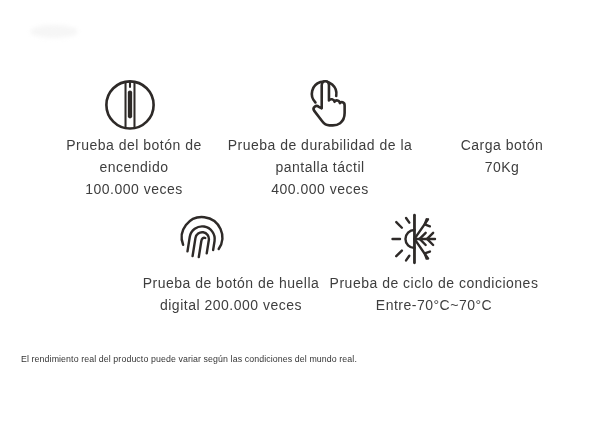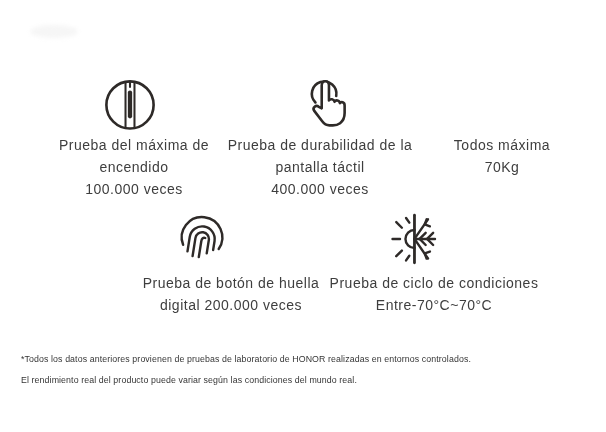--- a/index.html
+++ b/index.html
@@ -38,21 +38,21 @@
   <div class="icon" style="left:102px;top:76px;">
     <svg width="56" height="56" viewBox="0 0 60 60">
       <circle class="stroke" cx="30" cy="31" r="25.3" stroke-width="2.8"></circle>
       <path class="stroke" d="M25.2,6.6 V55.6" stroke-width="2.2"></path>
       <path class="stroke" d="M34.8,6.6 V55.6" stroke-width="2.2"></path>
       <path class="stroke" d="M30,7 V11.8" stroke-width="2.2"></path>
       <rect class="fillc" x="27.7" y="15.5" width="4.6" height="30" rx="2.3"></rect>
     </svg>
   </div>
   <div class="label" style="left:134px;top:134px;">
-    <div>Prueba del máxima de</div>
+    <div>Prueba del botón de</div>
     <div>encendido</div>
     <div>100.000 veces</div>
   </div>
 
   <div class="icon" style="left:299px;top:73px;">
     <svg width="58" height="58" viewBox="0 0 60 60">
       <path class="stroke" d="M17,30.5 A12.7,12.7 0 1 1 38.5,23.7" stroke-width="2.7"></path>
       <path class="handfill" stroke-width="2.7" d="
         M23.5,36.5 L23.5,13
         Q23.5,8.5 27.2,8.5 Q31,8.5 31,13
@@ -68,21 +68,21 @@
         Q14,36.6 16.2,34.8 Q18.2,33.2 20.5,35 Z"></path>
     </svg>
   </div>
   <div class="label" style="left:320px;top:134px;">
     <div>Prueba de durabilidad de la</div>
     <div>pantalla táctil</div>
     <div>400.000 veces</div>
   </div>
 
   <div class="label" style="left:502px;top:134px;">
-    <div>Todos máxima</div>
+    <div>Carga botón</div>
     <div>70Kg</div>
   </div>
 
   <div class="icon" style="left:173px;top:209px;">
     <svg width="58" height="58" viewBox="0 0 60 60">
       <g class="stroke" stroke-width="2.5" transform="rotate(9 30 32)">
         <path d="M11.5,40 A21,21 0 1 1 48.5,38.5"></path>
         <path d="M17,46 L17,31 A13,13 0 0 1 43,31 L43,40.5"></path>
         <path d="M23,50 L23,31 A7,7 0 0 1 37,31 L37,45"></path>
         <path d="M29.5,50 V33.5 C29.5,30.5 31,29 33,29.5"></path>
@@ -115,17 +115,16 @@
         <path d="M47,44.5 L41.5,46.5 L43.5,52"></path>
       </g>
     </svg>
   </div>
   <div class="label" style="left:434px;top:272px;">
     <div>Prueba de ciclo de condiciones</div>
     <div>Entre-70°C~70°C</div>
   </div>
 
   <div class="footnote">
-    <div>*Todos los datos anteriores provienen de pruebas de laboratorio de HONOR realizadas en entornos controlados.</div>
     <div>El rendimiento real del producto puede variar según las condiciones del mundo real.</div>
   </div>
 
 </div>
 
 </body></html>

